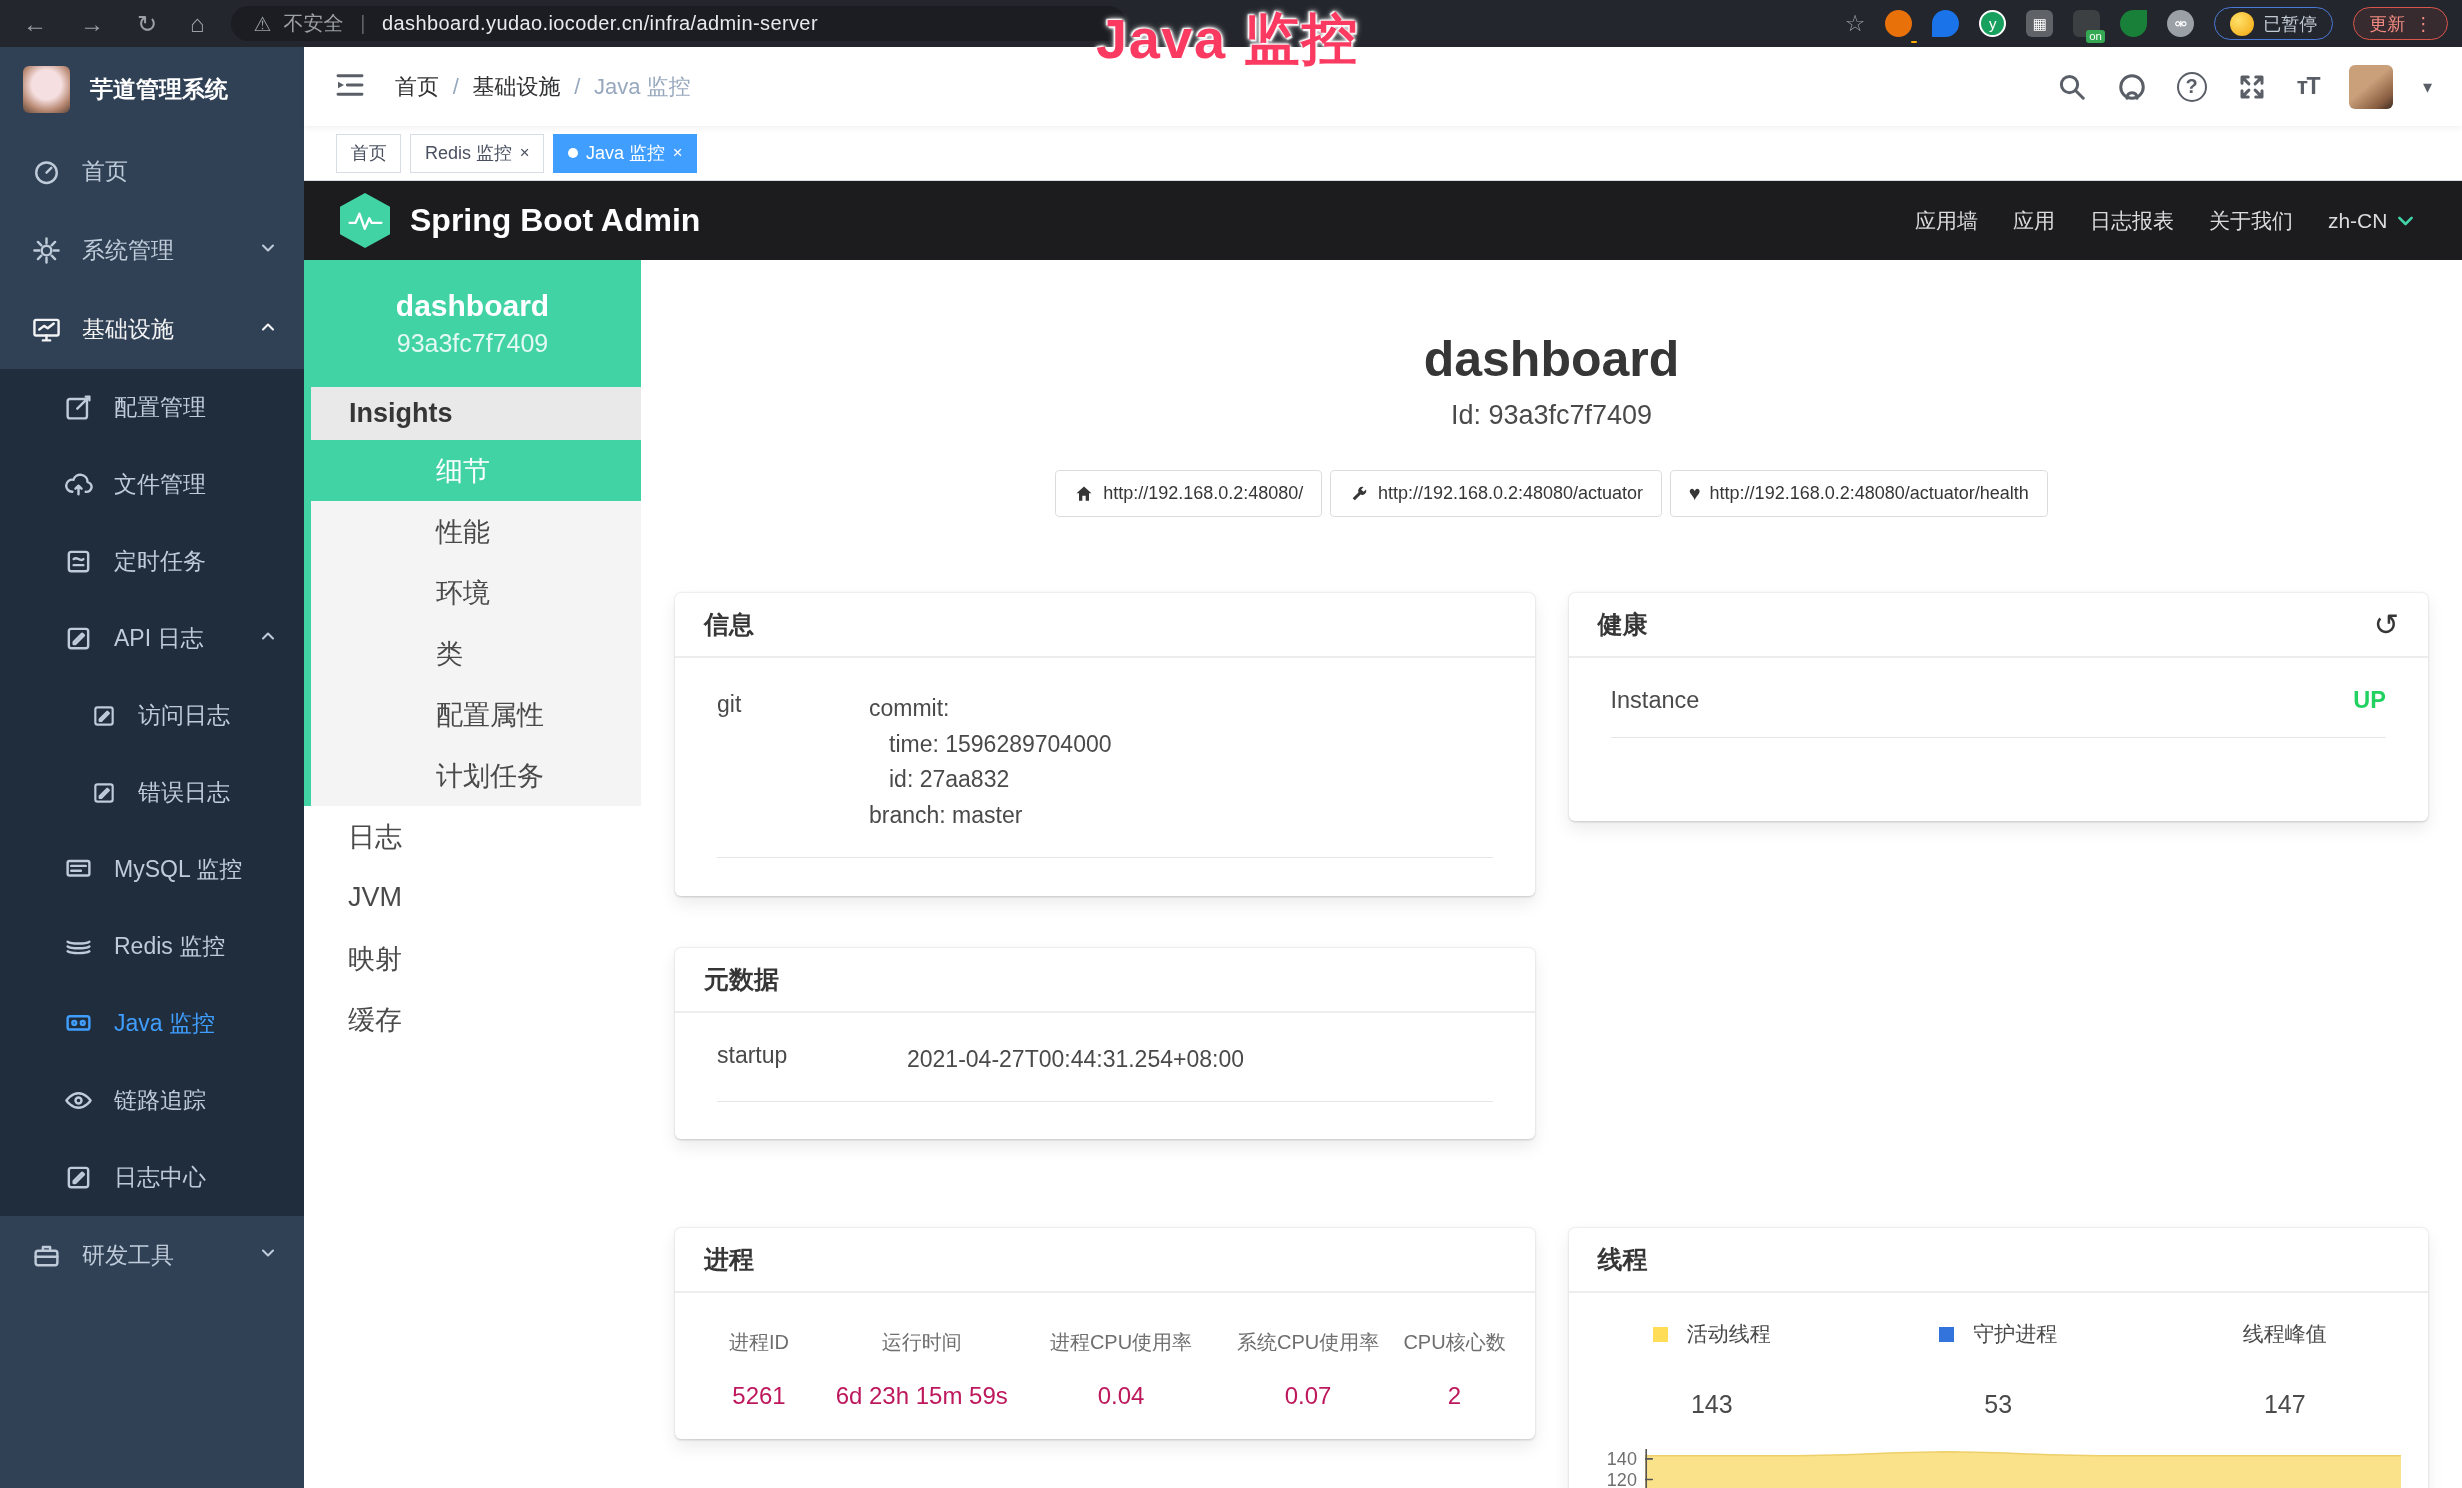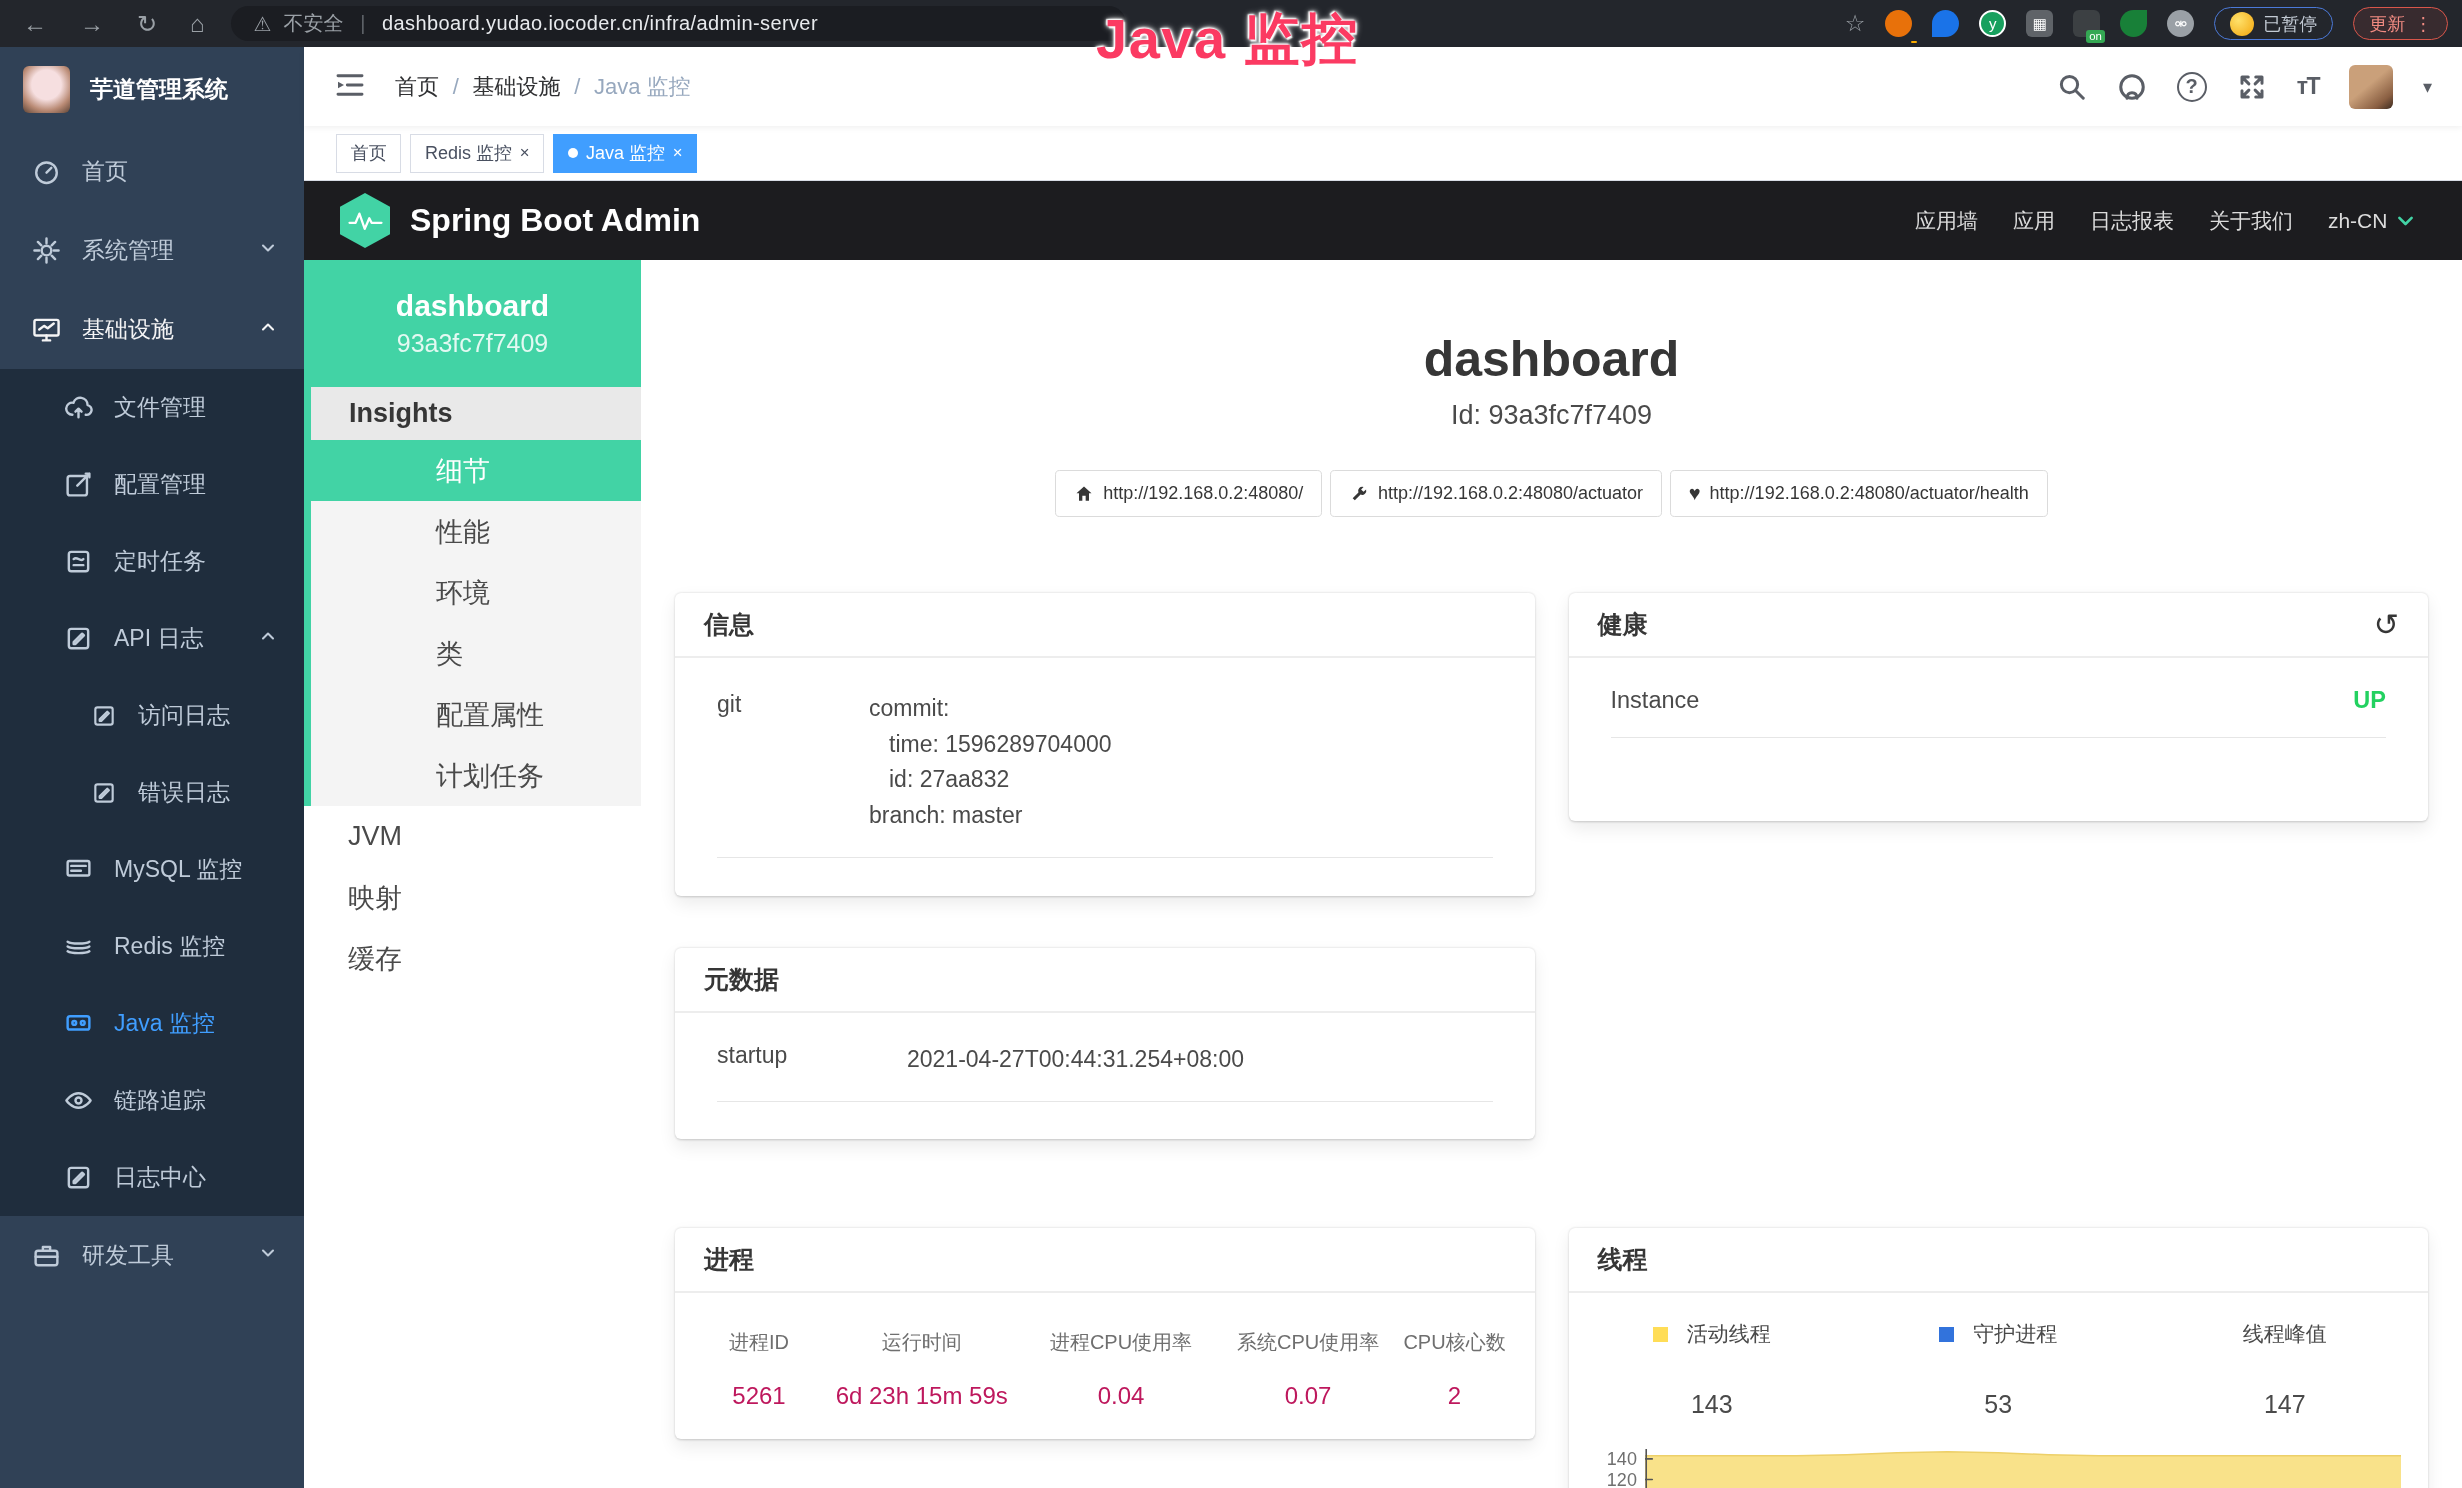--- a/index.html
+++ b/index.html
@@ -204,34 +204,34 @@
         <span>基础设施</span>
         <span class="chev"><svg viewBox="0 0 24 24" fill="none" stroke="#f4f4f5" stroke-width="2.5">
               <path d="M6 15l6-6 6 6"></path>
             </svg></span>
       </div>
 
       <div class="submenu">
         <div class="m-item pl1">
           <span class="mi">
               <svg viewBox="0 0 24 24" fill="none" stroke="#bfcbd9" stroke-width="2">
+                <rect x="3" y="5" width="16" height="16" rx="2"></rect>
+                <path d="M11 13L21 3M18 3h3v3"></path>
+              </svg>
+            </span>
+          <span>配置管理</span>
+        </div>
+        <div class="m-item pl1">
+          <span class="mi">
+              <svg viewBox="0 0 24 24" fill="none" stroke="#bfcbd9" stroke-width="2">
                 <path d="M7 18a5 5 0 1 1 .8-9.9A6 6 0 0 1 19.5 10 4 4 0 0 1 18 18"></path>
                 <path d="M12 20v-7M9.5 15.5L12 13l2.5 2.5"></path>
               </svg>
             </span>
           <span>文件管理</span>
-        </div>
-        <div class="m-item pl1">
-          <span class="mi">
-              <svg viewBox="0 0 24 24" fill="none" stroke="#bfcbd9" stroke-width="2">
-                <rect x="3" y="5" width="16" height="16" rx="2"></rect>
-                <path d="M11 13L21 3M18 3h3v3"></path>
-              </svg>
-            </span>
-          <span>配置管理</span>
         </div>
         <div class="m-item pl1">
           <span class="mi">
               <svg viewBox="0 0 24 24" fill="none" stroke="#bfcbd9" stroke-width="2">
                 <rect x="4" y="4" width="16" height="16" rx="2"></rect>
                 <path d="M8 10c3-3 5 3 8 0M8 15h8"></path>
               </svg>
             </span>
           <span>定时任务</span>
         </div>
@@ -412,20 +412,21 @@
           </div>
           <div class="group">
             <div class="s-item s-head">Insights</div>
             <div class="s-item s-sub active">细节</div>
             <div class="s-item s-sub">性能</div>
             <div class="s-item s-sub">环境</div>
             <div class="s-item s-sub">类</div>
             <div class="s-item s-sub">配置属性</div>
             <div class="s-item s-sub">计划任务</div>
           </div>
+          <div class="s-item s-root">日志</div>
           <div class="s-item s-root">JVM</div>
           <div class="s-item s-root">映射</div>
           <div class="s-item s-root">缓存</div>
         </div>
 
         <div class="sba-main">
           <div class="inst-title">dashboard</div>
           <div class="inst-subtitle">Id: 93a3fc7f7409</div>
           <div class="endpoints">
             <span class="ep">

